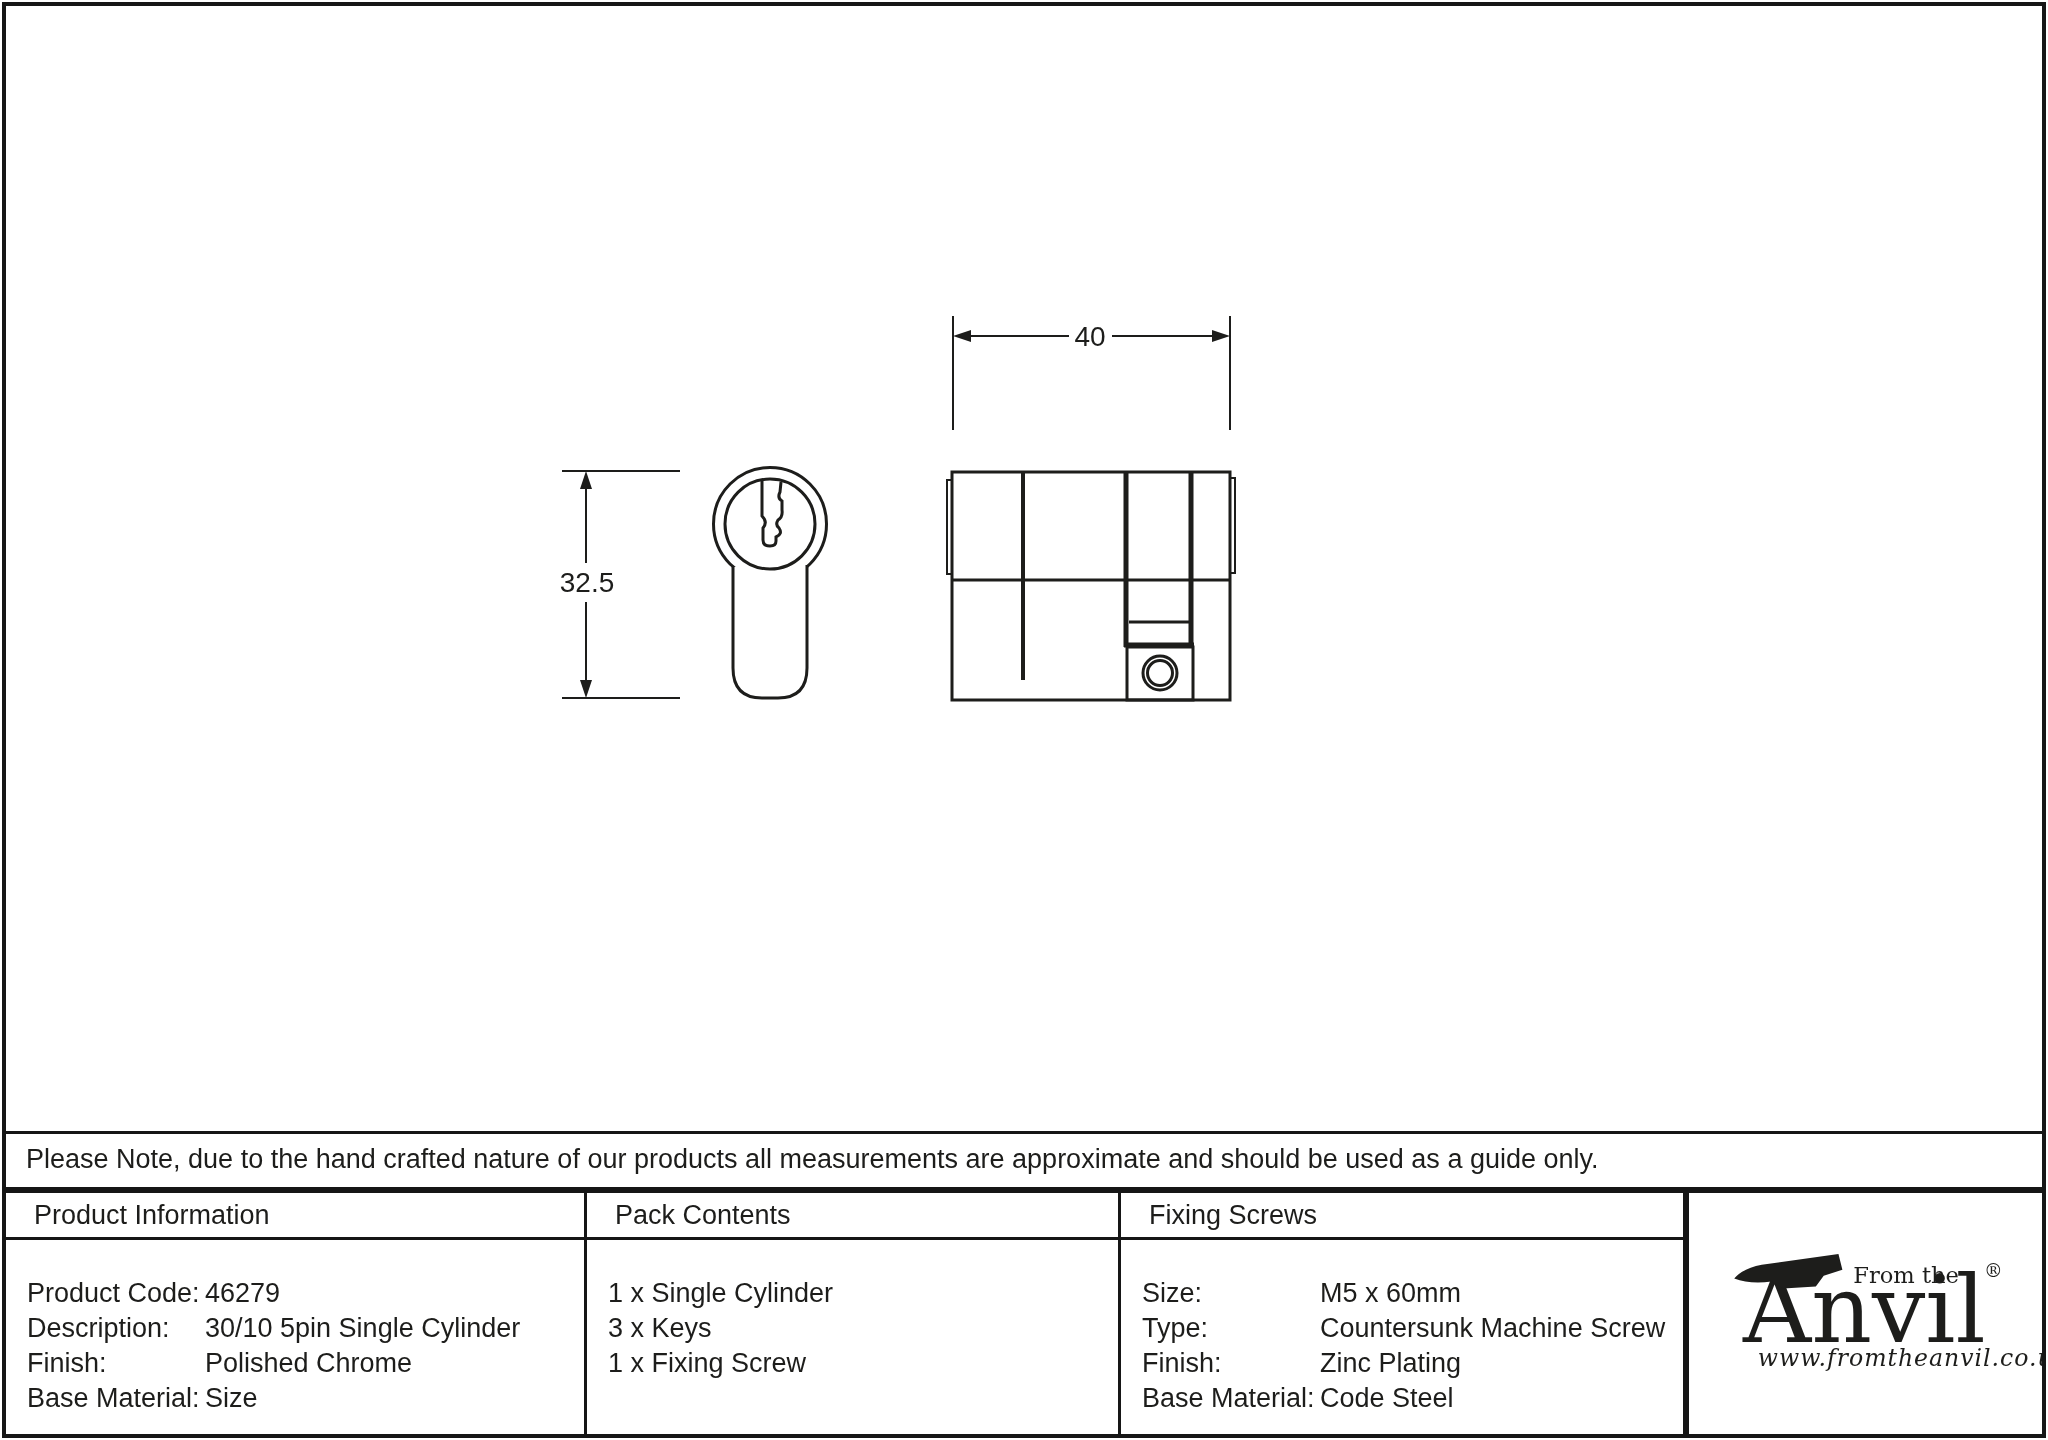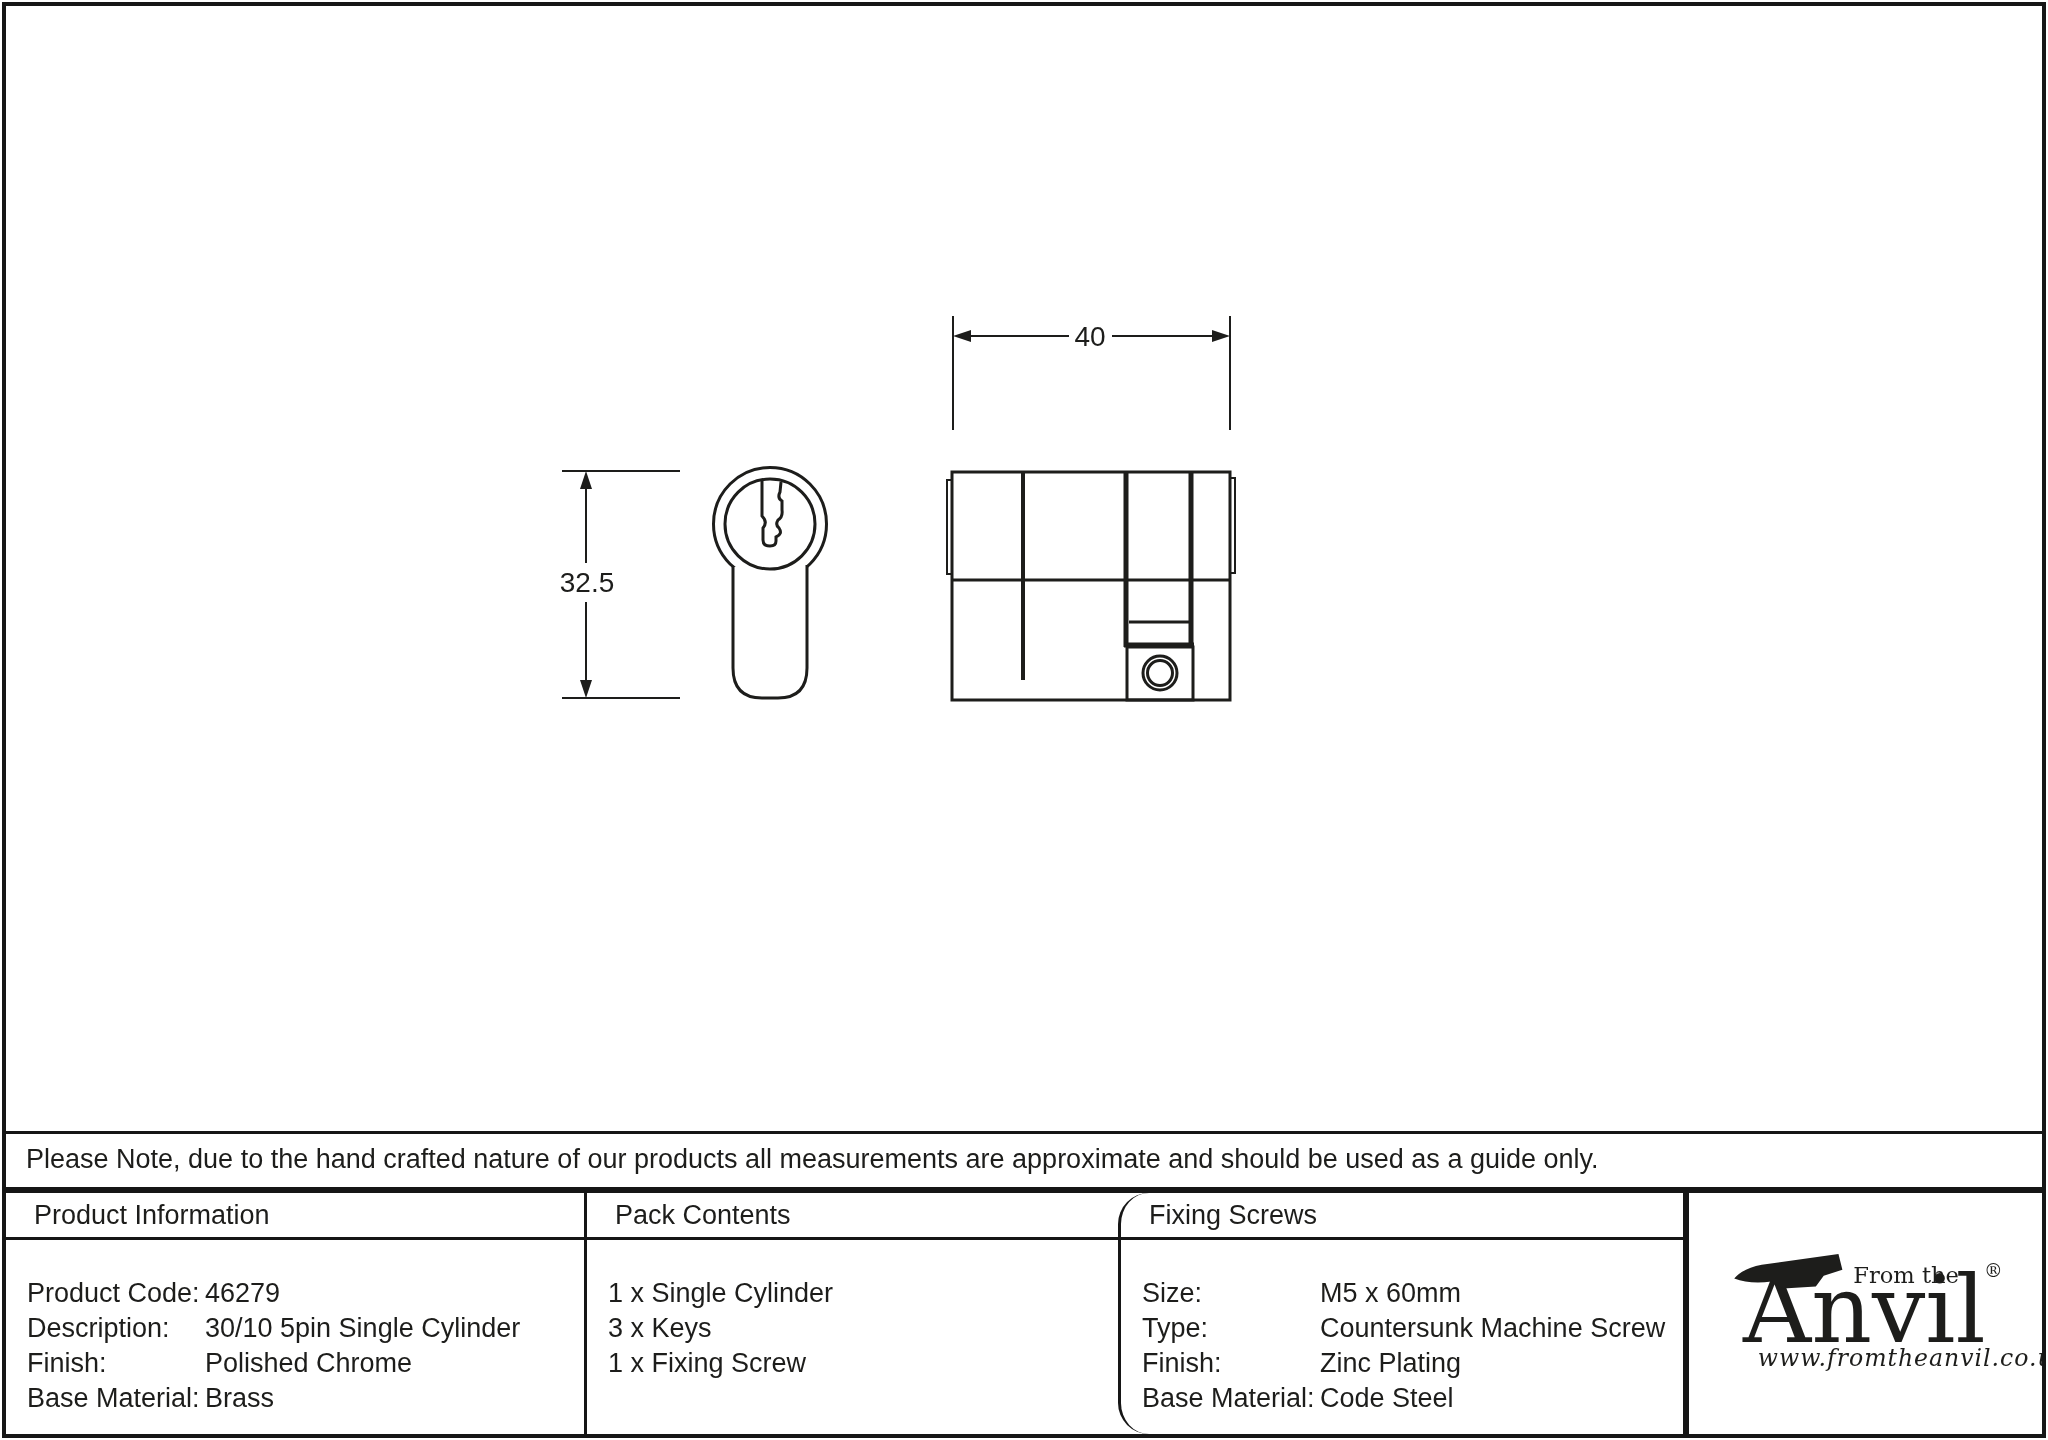--- a/index.html
+++ b/index.html
@@ -36,21 +36,21 @@
   }
   
   .spec-table{
     position:absolute;left:6px;right:6px;top:1187px;bottom:6px;
     border-top:6px solid #161616;
     box-sizing:border-box;
   }
   .cell{position:absolute;top:0;bottom:0;box-sizing:border-box;}
   .cell-1{left:0;width:578px;}
   .cell-2{left:578px;width:534px;border-left:3px solid #161616;}
-  .cell-3{left:1112px;width:565px;border-left:3px solid #161616;border-radius:31px;}
+  .cell-3{left:1112px;width:565px;border-left:3px solid #161616;}
   .cell-4{left:1677px;width:359px;border-left:6px solid #161616;}
   .cell-header{
     height:47px;border-bottom:3px solid #161616;
     display:flex;align-items:center;
     padding-left:28px;box-sizing:border-box;
     font-size:27px;
   }
   .cell-body{padding:8px 0 0 21px;font-size:27px;line-height:35px;margin-top:28px;}
   .kv{display:flex;}
   .kv .k{width:178px;flex:0 0 178px;}
@@ -130,21 +130,21 @@
         <div class="kv">
           <span class="k">Description:</span>
           <span class="v">30/10 5pin Single Cylinder</span>
         </div>
         <div class="kv">
           <span class="k">Finish:</span>
           <span class="v">Polished Chrome</span>
         </div>
         <div class="kv">
           <span class="k">Base Material:</span>
-          <span class="v">Brass</span>
+          <span class="v">Size</span>
         </div>
       </div>
     </div>
 
     <div class="cell cell-2">
       <div class="cell-header">
         <span>Pack Contents</span>
       </div>
       <div class="cell-body">
         <div>1 x Single Cylinder</div>

